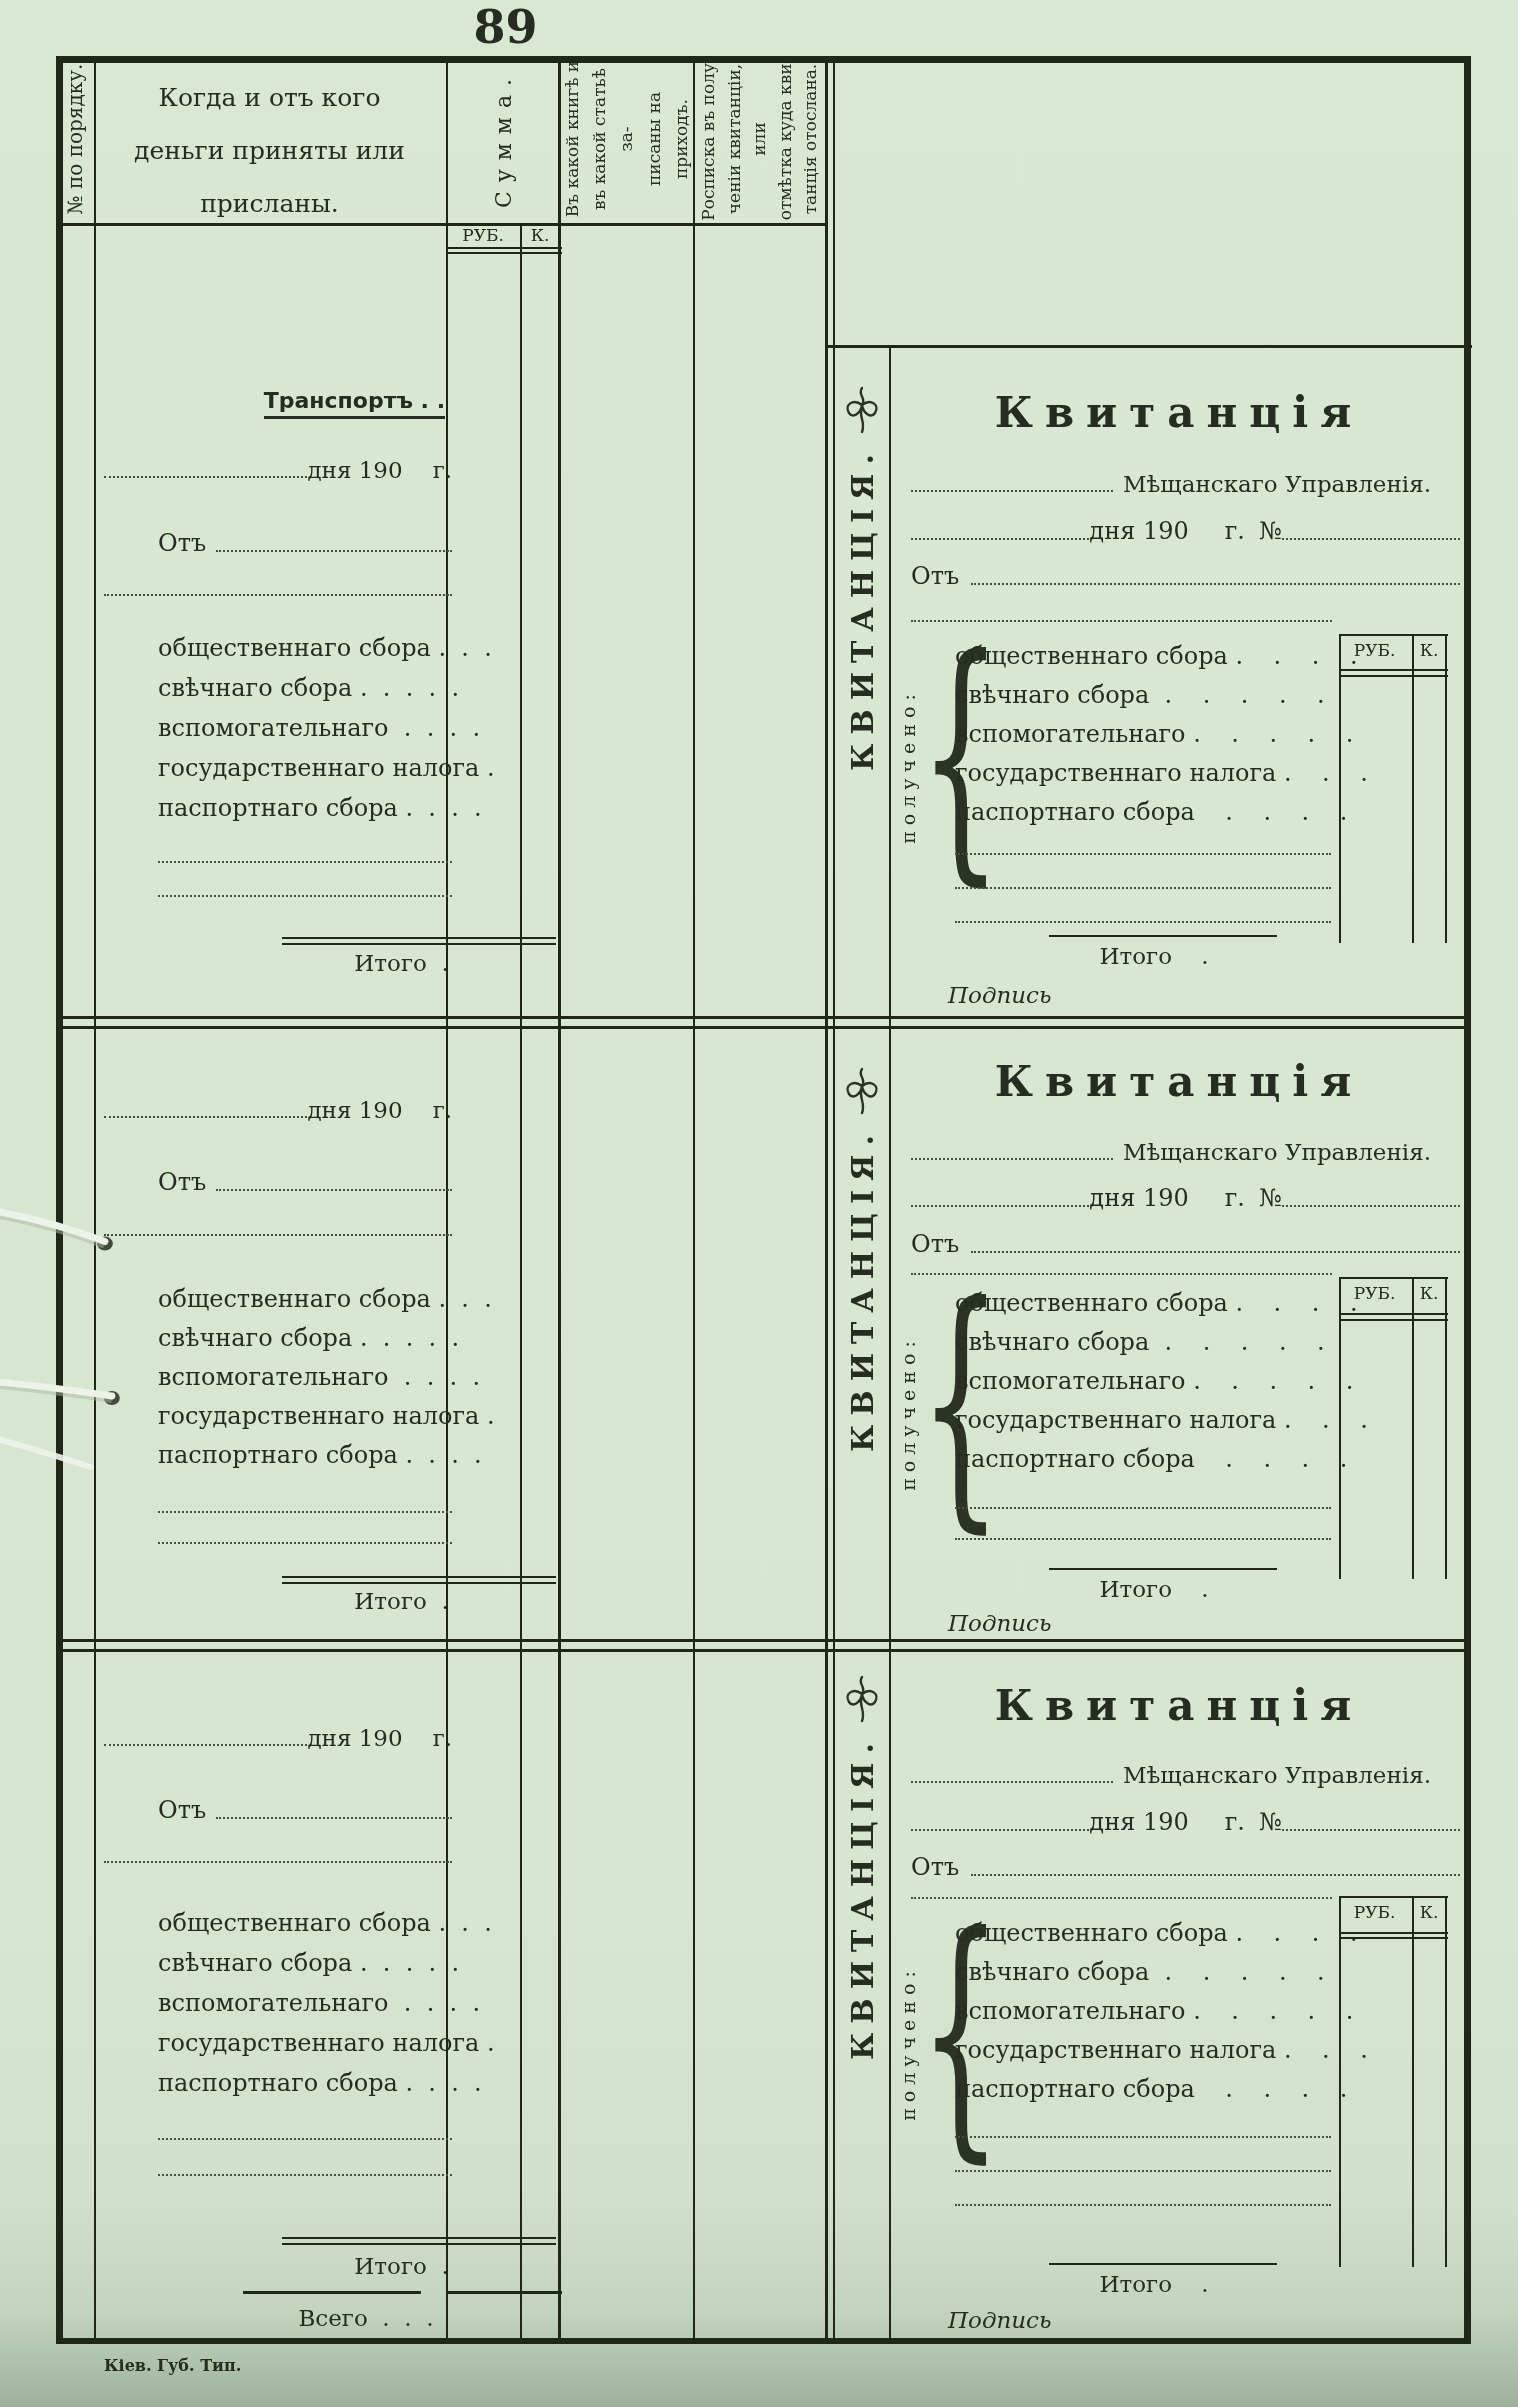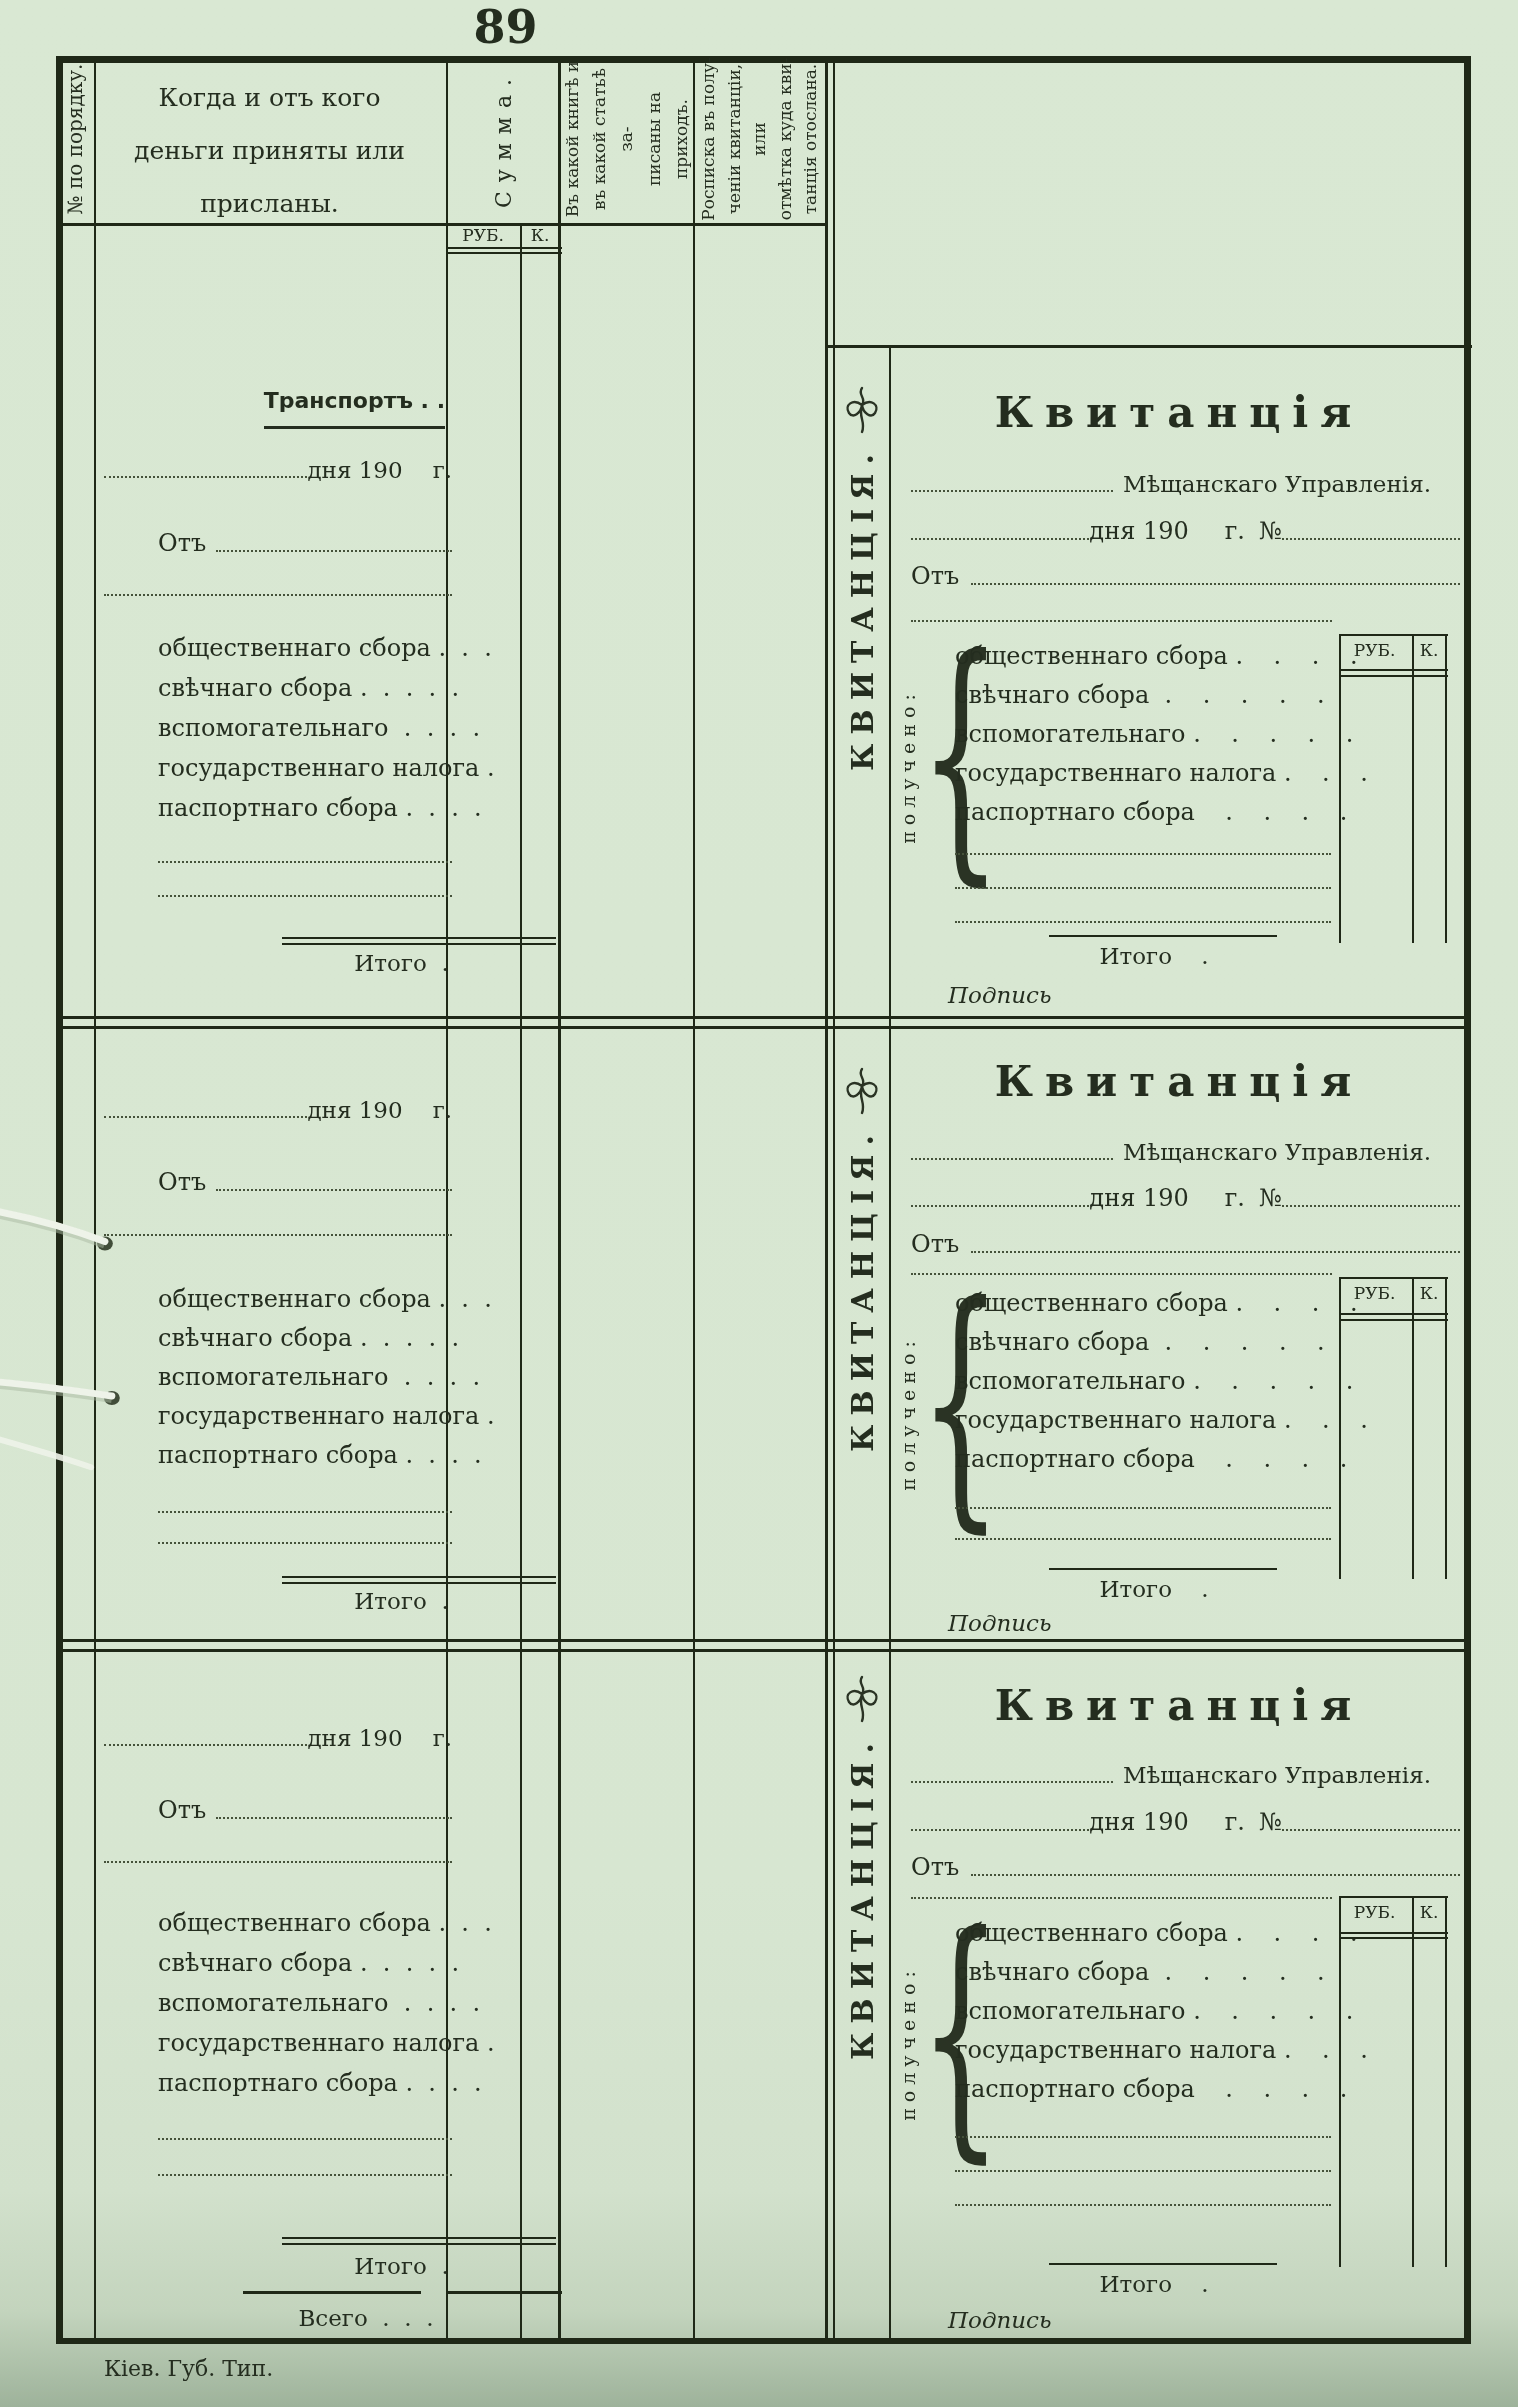--- a/index.html
+++ b/index.html
@@ -73,21 +73,21 @@
     <div class="rot" style="width:166px;font-size:17px;line-height:1.5;">Росписка въ полу-
 ченіи квитанціи, или
 отмѣтка куда кви-
 танція отослана.</div>
   </div>
 
   <div class="t c" style="left:446px;top:225px;width:74px;font-size:17px;">РУБ.</div>
   <div class="t c" style="left:520px;top:225px;width:40px;font-size:17px;">К.</div>
 
   <div class="t" style="left:252px;top:388px;width:193px;text-align:right;">
-    <span class="pre" style="font-family:'DejaVu Sans','Liberation Sans',sans-serif;font-weight:bold;font-size:22px;border-bottom:3px solid #242d1f;padding-bottom:13px;">Транспортъ . .</span>
+    <span class="pre" style="font-family:'DejaVu Sans','Liberation Sans',sans-serif;font-weight:bold;font-size:22px;border-bottom:3px solid #242d1f;padding-bottom:3px;">Транспортъ . .</span>
   </div>
   <div class="row" style="left:104px;top:453px;width:348px;height:30px;">
     <div class="lead"></div>
     <span style="font-size:23px;">дня 190</span>
     <span style="width:30px;"> </span>
     <span style="font-size:23px;">г.</span>
   </div>
   <div class="row" style="left:158px;top:527px;width:294px;height:30px;">
     <span style="font-size:24px;margin-right:10px;">Отъ</span>
     <div class="lead"></div>
@@ -312,21 +312,21 @@
   <div class="ln" style="left:1339px;top:1896px;width:2px;height:371px;"></div>
   <div class="ln" style="left:1412px;top:1896px;width:2px;height:371px;"></div>
   <div class="ln" style="left:1445px;top:1896px;width:2px;height:371px;"></div>
   <div class="dl" style="left:955px;top:2136px;width:376px;"></div>
   <div class="dl" style="left:955px;top:2170px;width:376px;"></div>
   <div class="dl" style="left:955px;top:2204px;width:376px;"></div>
   <div class="ln" style="left:1049px;top:2263px;width:228px;height:2px;"></div>
   <div class="t c pre" style="left:1030px;top:2271px;width:248px;font-size:23px;">Итого    .</div>
   <div class="t" style="left:948px;top:2307px;width:178px;font-size:23px;font-style:italic;">Подпись</div>
 
-  <div class="t" style="left:104px;top:2356px;font-size:22px;font-weight:normal;">Кіев. Губ. Тип.</div>
+  <div class="t" style="left:104px;top:2356px;font-size:16px;font-weight:bold;">Кіев. Губ. Тип.</div>
 
   <svg style="position:absolute;left:0;top:1188px;pointer-events:none;" width="198" height="317" viewBox="0 0 200 320">
     <ellipse cx="106" cy="56" rx="8" ry="7" fill="#27311f" opacity="0.85"></ellipse>
     <ellipse cx="113" cy="212" rx="8" ry="7" fill="#27311f" opacity="0.85"></ellipse>
     <path d="M0 26 C 40 34 80 46 106 56" stroke="#aabaa2" stroke-width="10" fill="none" opacity="0.5"></path>
     <path d="M0 24 C 40 32 80 44 106 54" stroke="#eef3e9" stroke-width="7" fill="none" stroke-linecap="round"></path>
     <path d="M0 198 C 45 202 85 208 113 212" stroke="#aabaa2" stroke-width="10" fill="none" opacity="0.5"></path>
     <path d="M0 196 C 45 200 85 206 113 210" stroke="#eef3e9" stroke-width="7" fill="none" stroke-linecap="round"></path>
     <path d="M0 254 C 35 264 70 274 92 282" stroke="#eef3e9" stroke-width="6" fill="none" stroke-linecap="round" opacity="0.9"></path>
   </svg>

